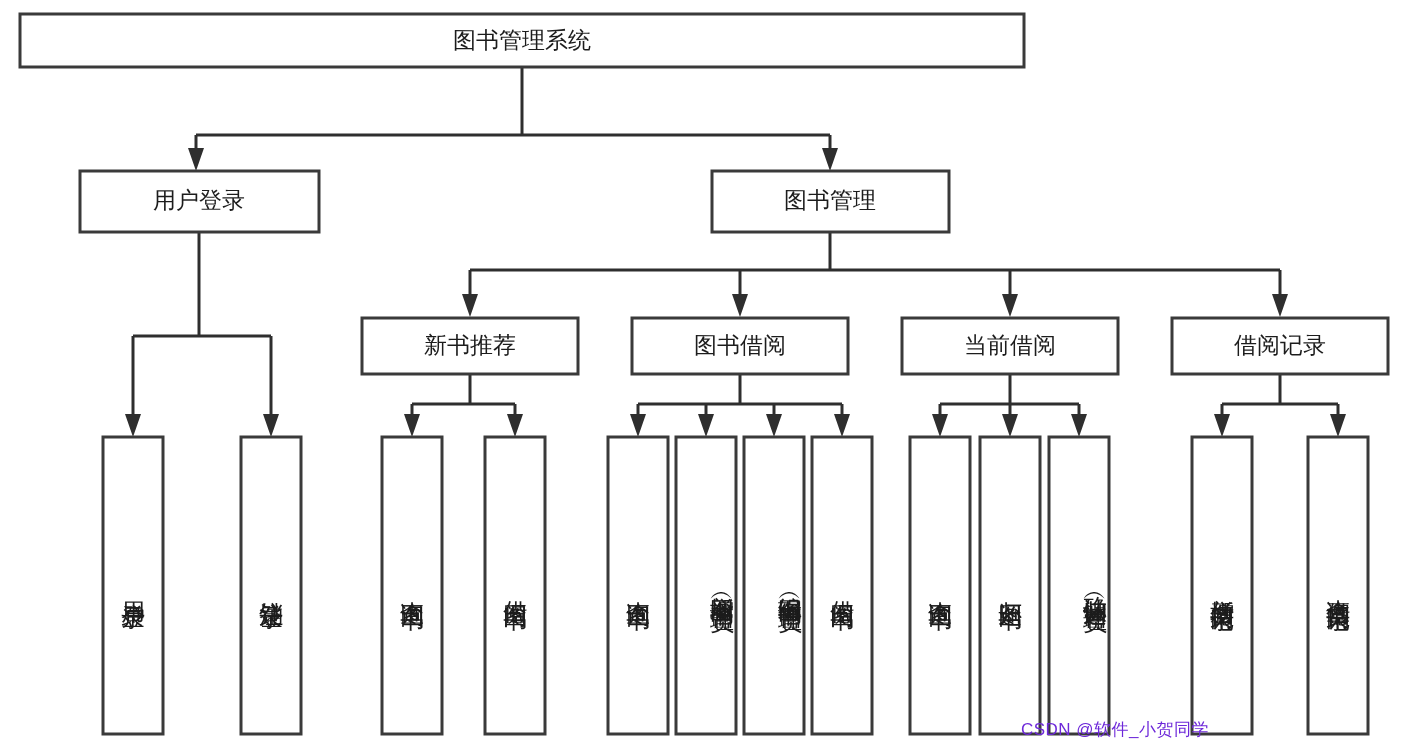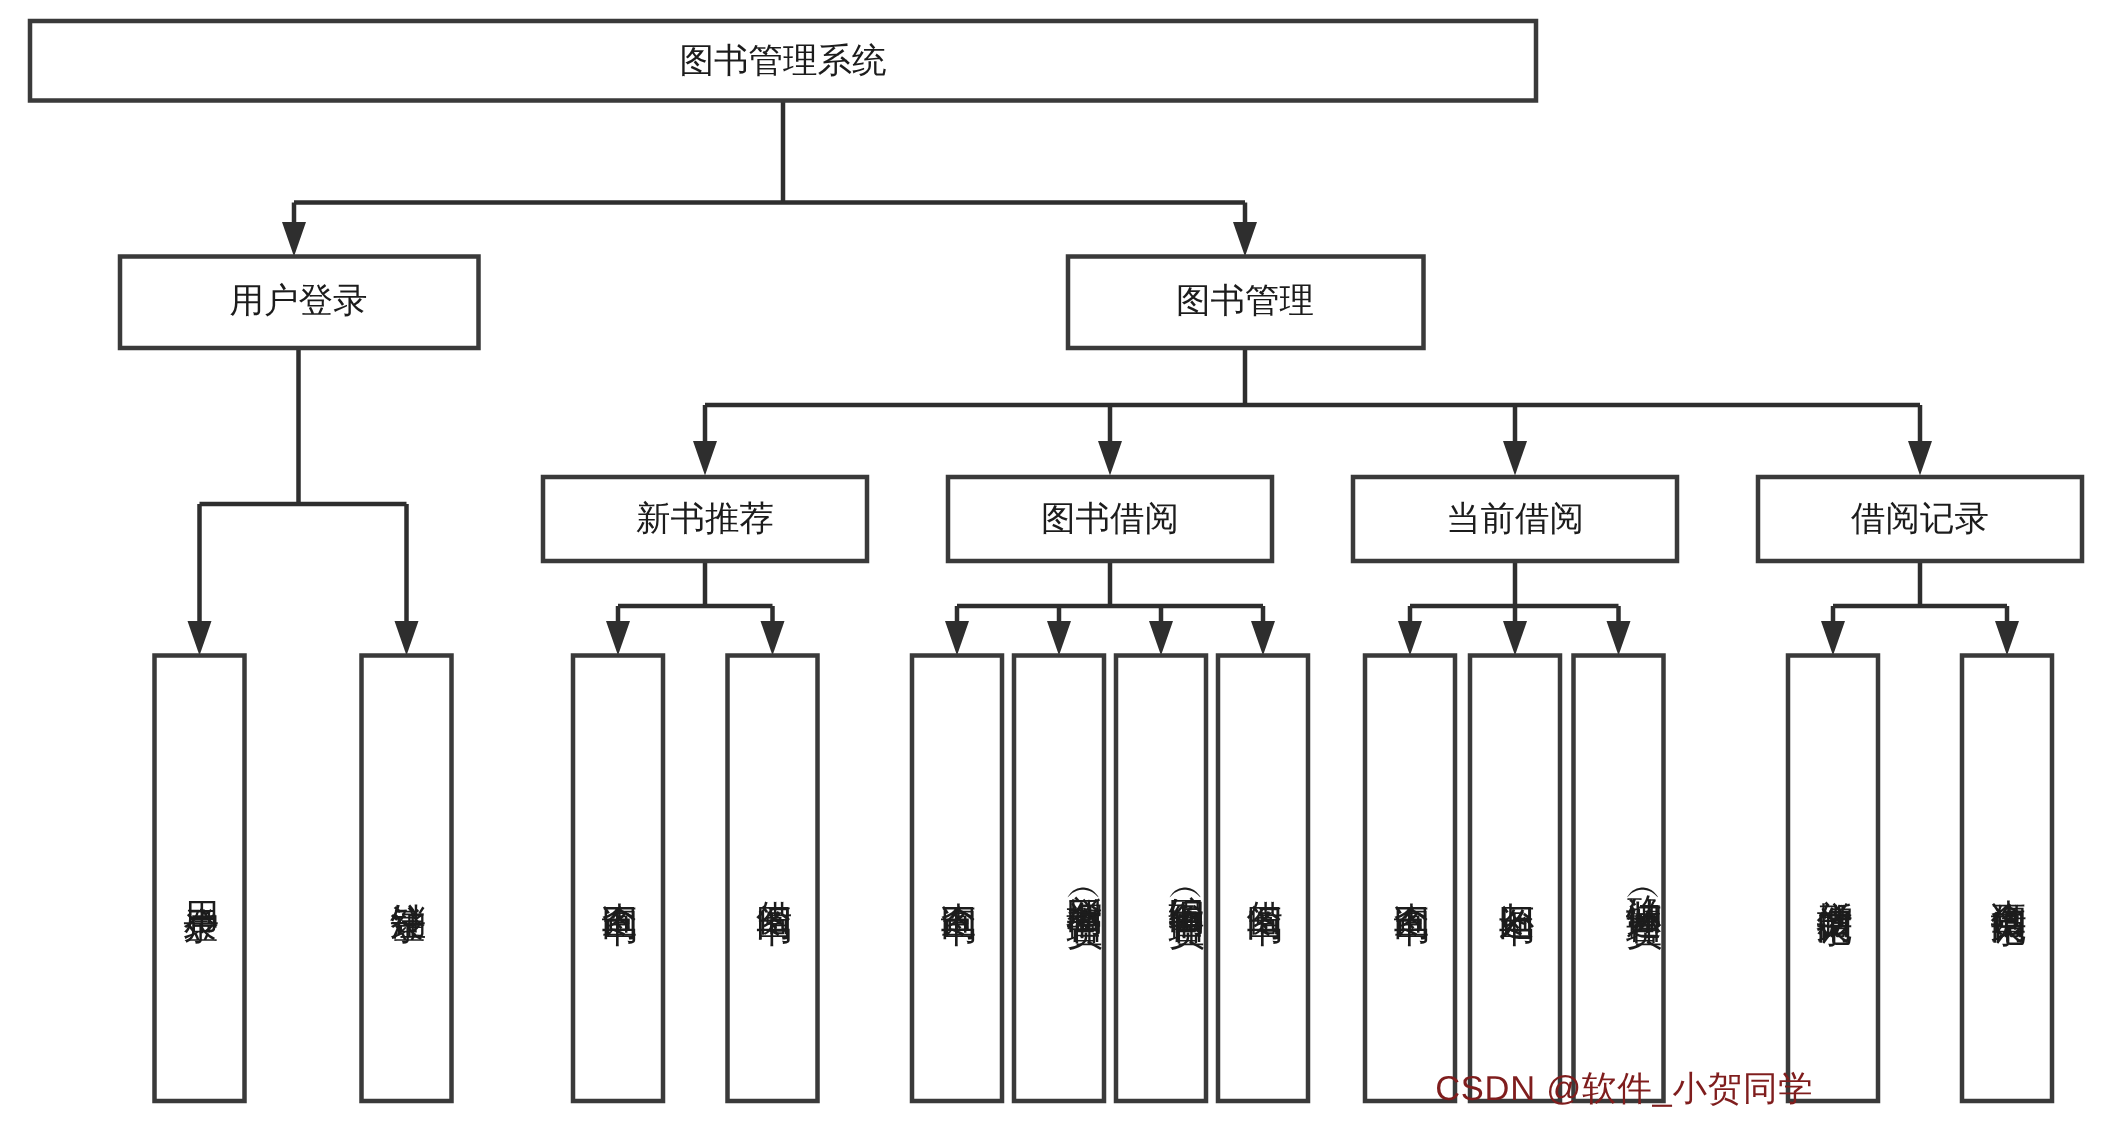--- a/index.html
+++ b/index.html
@@ -58,22 +58,22 @@
     letter-spacing: 2px;
     text-align: center;
     white-space: nowrap;
     pointer-events: none;
   }
   .watermark {
     position: absolute;
     right: 10px;
     bottom: 6px;
     font-family: "Liberation Sans", "DejaVu Sans", sans-serif;
-    font-size: 23px;
-    color: #7f1d1d;
+    font-size: 17px;
+    color: #6d28d9;
     letter-spacing: 0.5px;
     white-space: nowrap;
   }
 </style>
 </head>
 <body>
 
 <div id="diagram-root">
 
   <svg class="diagram-canvas" viewBox="0 0 1405 747" xmlns="http://www.w3.org/2000/svg">

